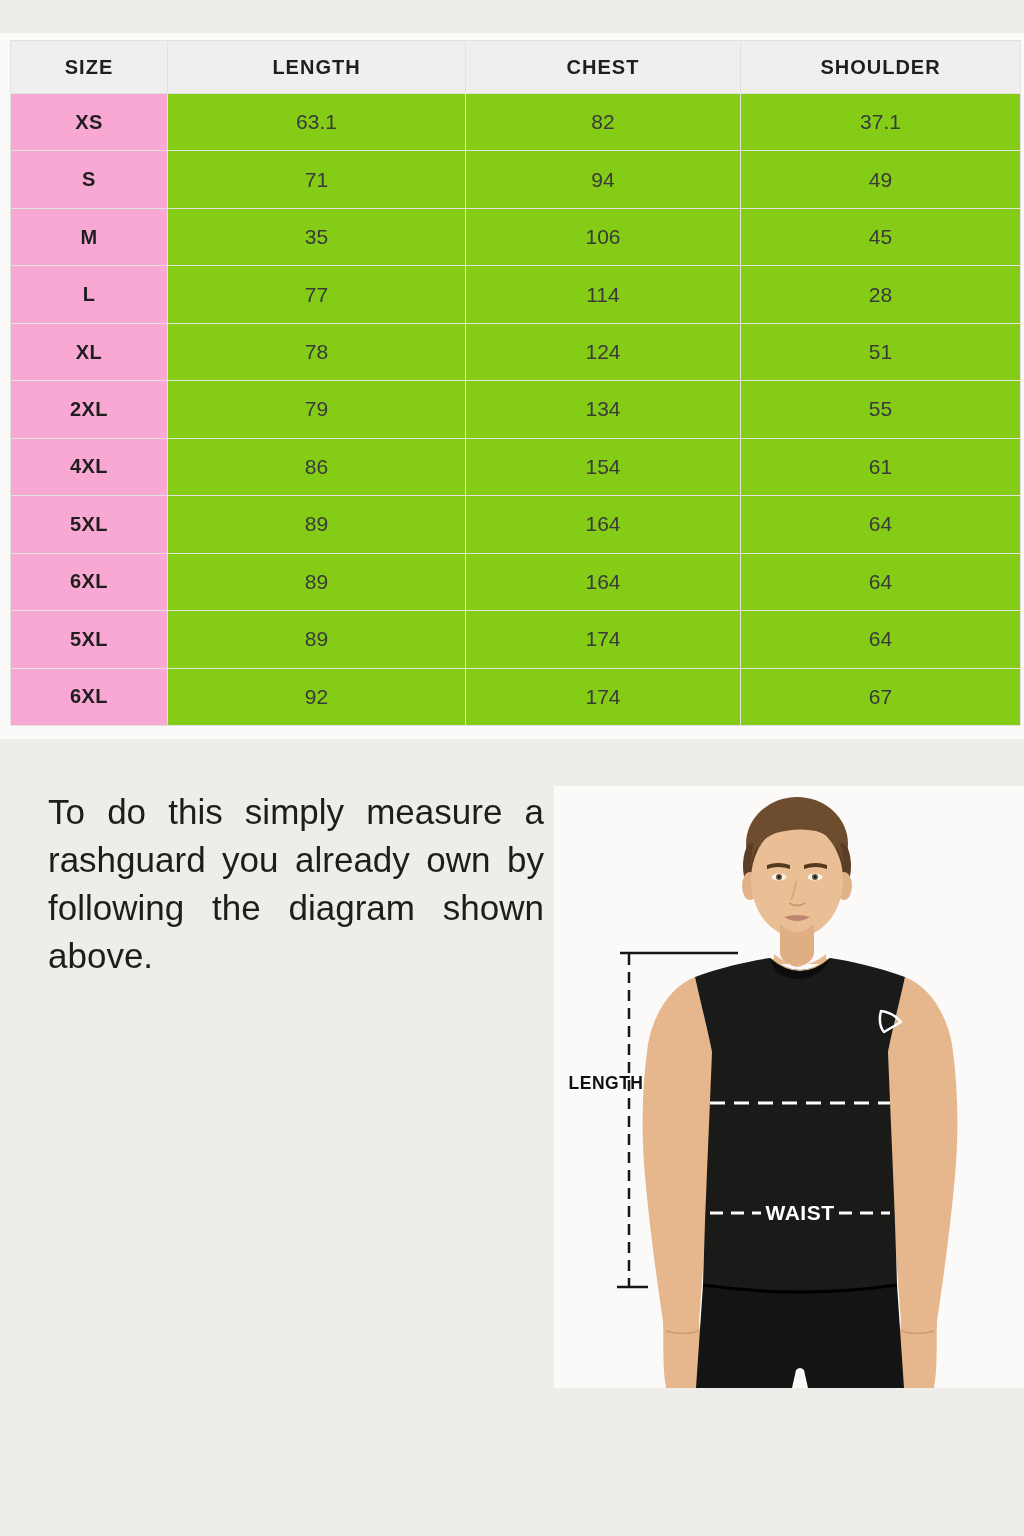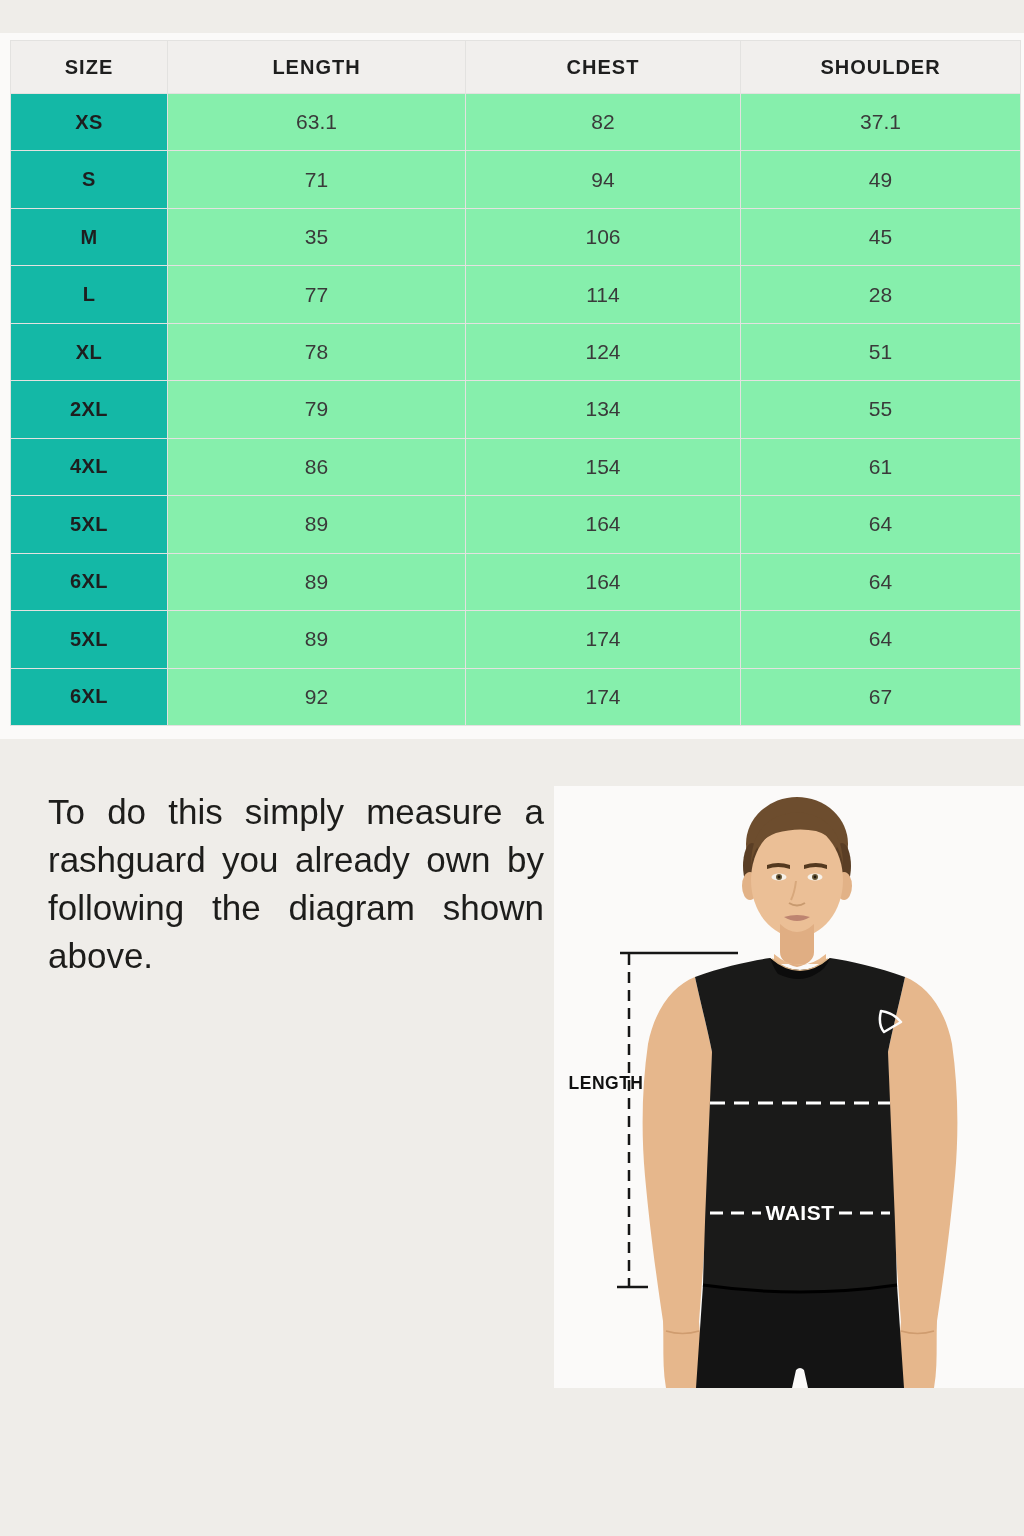--- a/index.html
+++ b/index.html
@@ -15,31 +15,31 @@
     background:#fbfaf9;
   }
   table.size-table{
     position:absolute;left:10px;top:7px;width:1010px;height:686px;
     border-collapse:collapse;table-layout:fixed;
     border:1px solid #d8d7d5;
   }
   .size-table th,.size-table td{
     border:1px solid #e3e2e0;
     text-align:center;vertical-align:middle;
-    background:#86efac;
+    background:#84cc16;
     font-size:21px;color:#3a3a3a;
     padding:0;
   }
   .size-table thead tr{height:53px;}
   .size-table th{
     background:#f1efed;
     font-size:20px;font-weight:bold;color:#1e1e1e;letter-spacing:1px;
   }
   .size-table td.size-col{
-    background:#14b8a6;
+    background:#f9a8d4;
     font-weight:bold;font-size:20px;color:#1e1e1e;letter-spacing:0.5px;
   }
   col.c-size{width:157px;}
   col.c-length{width:298px;}
   col.c-chest{width:275px;}
   col.c-shoulder{width:280px;}
 
   
   .description{
     position:absolute;left:48px;top:788px;width:496px;

